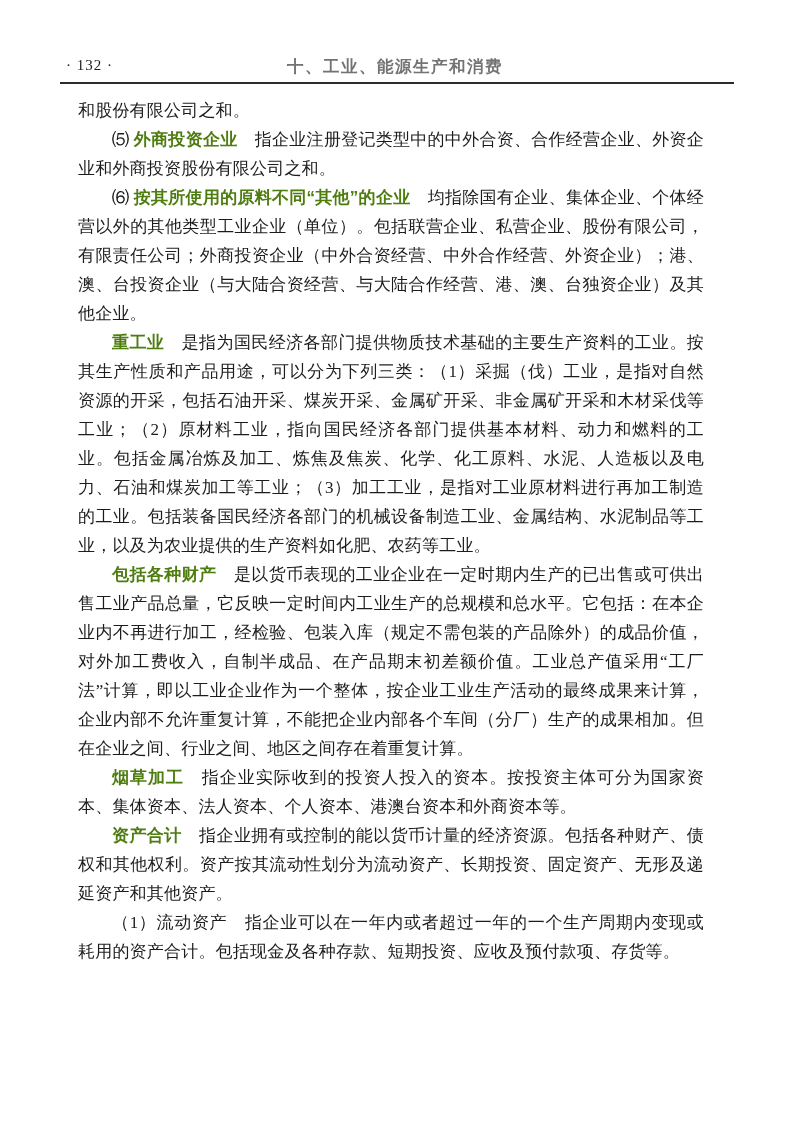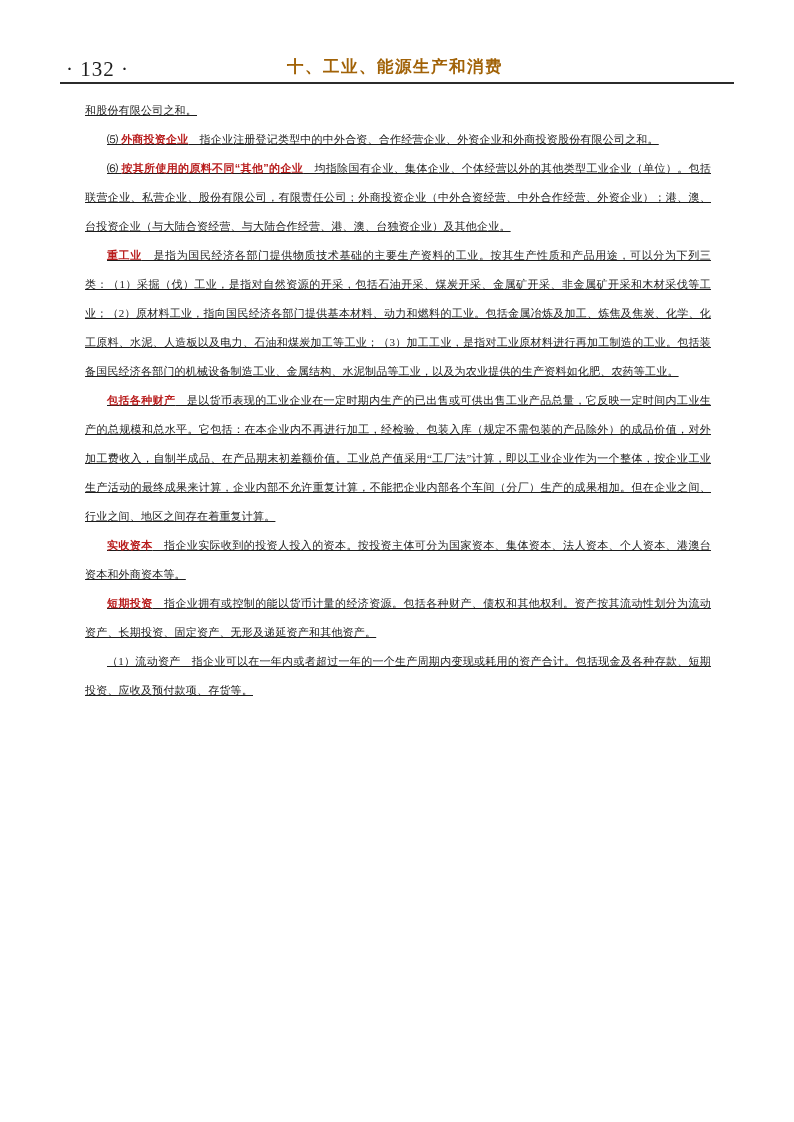--- a/index.html
+++ b/index.html
@@ -20,73 +20,72 @@
     left: 60px;
     right: 60px;
     height: 30px;
     border-bottom: 2.5px solid #2b2b2b;
     box-sizing: border-box;
   }
   .page-num {
     position: absolute;
     left: 6px;
     top: 3px;
-    font-size: 21px;
+    font-size: 15px;
     letter-spacing: 1px;
     color: #1c1c1c;
     font-family: "Liberation Serif", "DejaVu Serif", serif;
   }
   .page-title {
     position: absolute;
     left: 0;
     right: 4px;
     top: 2px;
     text-align: center;
     font-size: 16.5px;
     font-weight: 700;
     letter-spacing: 1.5px;
     font-family: Liberation Sans, sans-serif;
-    color: #a16207;
+    color: #737373;
   }
   .body-text {
     position: absolute;
     top: 96px;
-    left: 85px;
+    left: 78px;
     width: 626px;
-    font-size: 11px;
+    font-size: 17px;
     line-height: 29px;
     text-align: justify;
     letter-spacing: 0.2px;
-    text-decoration: underline;
   }
   .body-text p {
     margin: 0;
     padding: 0;
   }
   .body-text p.indent {
     text-indent: 2em;
   }
   .body-text b {
     font-family: "Liberation Sans", "DejaVu Sans", sans-serif;
     font-weight: 700;
-    color: #b91c1c;
+    color: #4d7c0f;
   }
 </style>
 </head>
 <body>
 
 <div class="page">
   <div class="header">
     <span class="page-num">· 132 ·</span>
     <div class="page-title">十、工业、能源生产和消费</div>
   </div>
   <div class="body-text">
       <p><span>和股份有限公司之和。</span></p>
       <p class="indent"><span>⑸ </span><b>外商投资企业</b><span>　指企业注册登记类型中的中外合资、合作经营企业、外资企业和外商投资股份有限公司之和。</span></p>
       <p class="indent"><span>⑹ </span><b>按其所使用的原料不同“其他”的企业</b><span>　均指除国有企业、集体企业、个体经营以外的其他类型工业企业（单位）。包括联营企业、私营企业、股份有限公司，有限责任公司；外商投资企业（中外合资经营、中外合作经营、外资企业）；港、澳、台投资企业（与大陆合资经营、与大陆合作经营、港、澳、台独资企业）及其他企业。</span></p>
       <p class="indent"><b>重工业</b><span>　是指为国民经济各部门提供物质技术基础的主要生产资料的工业。按其生产性质和产品用途，可以分为下列三类：（1）采掘（伐）工业，是指对自然资源的开采，包括石油开采、煤炭开采、金属矿开采、非金属矿开采和木材采伐等工业；（2）原材料工业，指向国民经济各部门提供基本材料、动力和燃料的工业。包括金属冶炼及加工、炼焦及焦炭、化学、化工原料、水泥、人造板以及电力、石油和煤炭加工等工业；（3）加工工业，是指对工业原材料进行再加工制造的工业。包括装备国民经济各部门的机械设备制造工业、金属结构、水泥制品等工业，以及为农业提供的生产资料如化肥、农药等工业。</span></p>
       <p class="indent"><b>包括各种财产</b><span>　是以货币表现的工业企业在一定时期内生产的已出售或可供出售工业产品总量，它反映一定时间内工业生产的总规模和总水平。它包括：在本企业内不再进行加工，经检验、包装入库（规定不需包装的产品除外）的成品价值，对外加工费收入，自制半成品、在产品期末初差额价值。工业总产值采用“工厂法”计算，即以工业企业作为一个整体，按企业工业生产活动的最终成果来计算，企业内部不允许重复计算，不能把企业内部各个车间（分厂）生产的成果相加。但在企业之间、行业之间、地区之间存在着重复计算。</span></p>
-      <p class="indent"><b>实收资本</b><span>　指企业实际收到的投资人投入的资本。按投资主体可分为国家资本、集体资本、法人资本、个人资本、港澳台资本和外商资本等。</span></p>
-      <p class="indent"><b>短期投资</b><span>　指企业拥有或控制的能以货币计量的经济资源。包括各种财产、债权和其他权利。资产按其流动性划分为流动资产、长期投资、固定资产、无形及递延资产和其他资产。</span></p>
+      <p class="indent"><b>烟草加工</b><span>　指企业实际收到的投资人投入的资本。按投资主体可分为国家资本、集体资本、法人资本、个人资本、港澳台资本和外商资本等。</span></p>
+      <p class="indent"><b>资产合计</b><span>　指企业拥有或控制的能以货币计量的经济资源。包括各种财产、债权和其他权利。资产按其流动性划分为流动资产、长期投资、固定资产、无形及递延资产和其他资产。</span></p>
       <p class="indent"><span>（1）流动资产　指企业可以在一年内或者超过一年的一个生产周期内变现或耗用的资产合计。包括现金及各种存款、短期投资、应收及预付款项、存货等。</span></p>
       <p class="indent"></p>
     </div>
 </div>
 
 </body></html>

